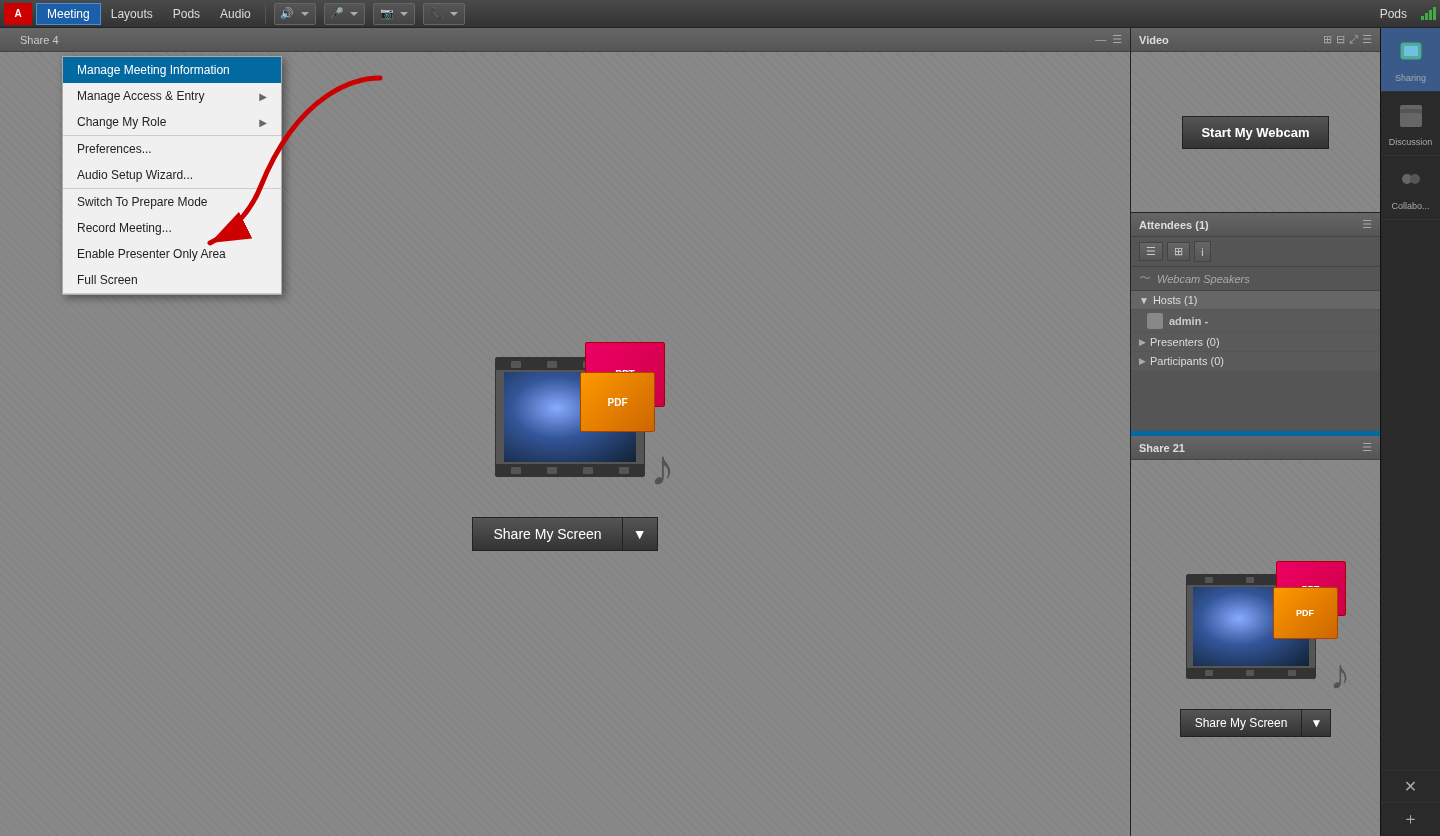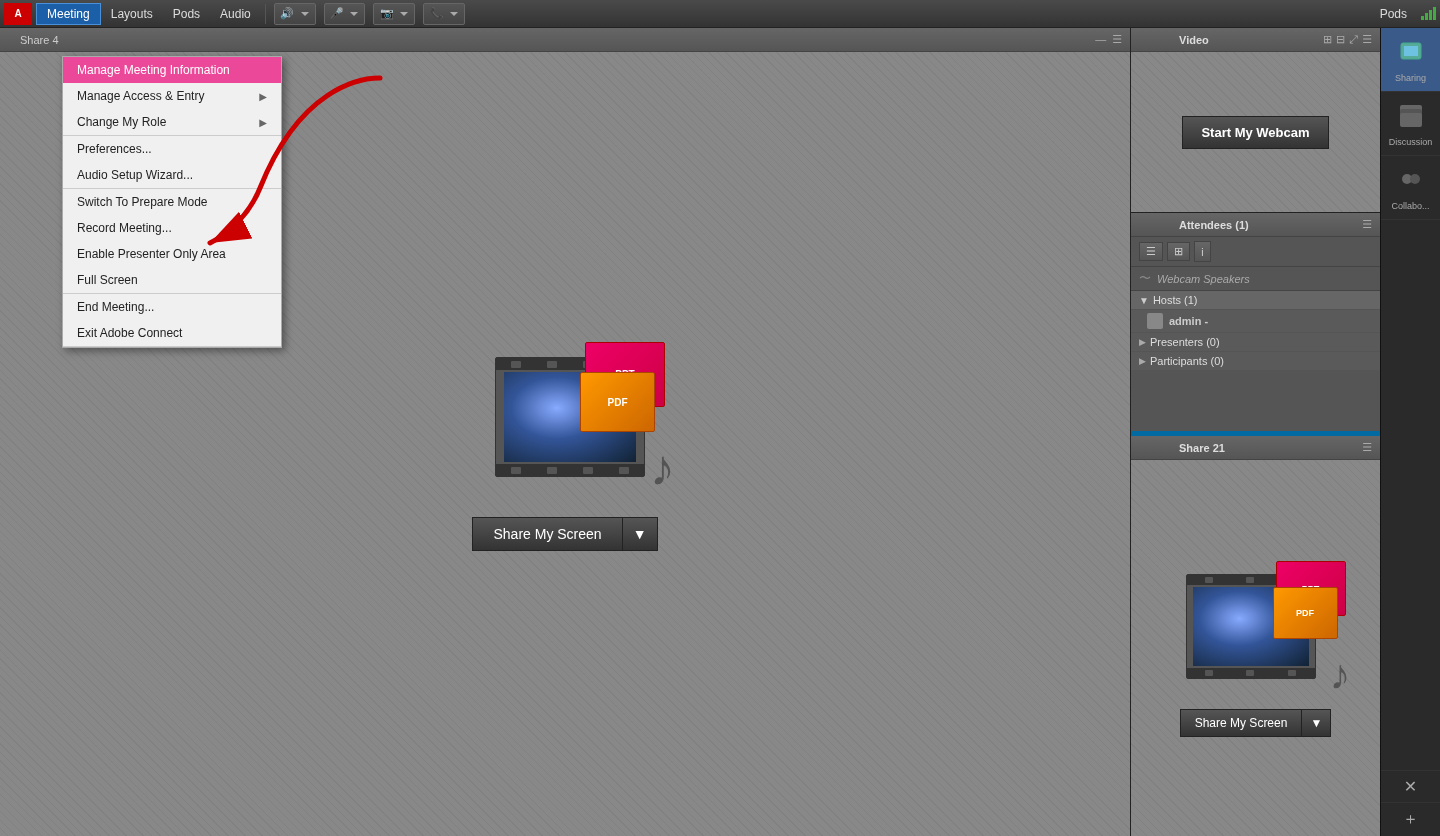--- a/index.html
+++ b/index.html
@@ -101,21 +101,21 @@
 
     
     #video-pod {
       background: #555; border-bottom: 1px solid #222;
     }
     .pod-header {
       display: flex; align-items: center; height: 24px;
       background: linear-gradient(to bottom, #666, #555);
       border-bottom: 1px solid #444; padding: 0 8px;
     }
-    .pod-title { color: #ddd; font-size: 11px; font-weight: bold; flex: 1; margin-left: 40px; }
+    .pod-title { color: #ddd; font-size: 11px; font-weight: bold; flex: 1; }
     .pod-icons { display: flex; gap: 4px; }
     .pod-icon { color: #aaa; font-size: 11px; cursor: pointer; }
     .video-content {
       height: 160px; background: #888;
       background-image: repeating-linear-gradient(
         45deg, transparent, transparent 5px, rgba(0,0,0,0.05) 5px, rgba(0,0,0,0.05) 6px
       );
       display: flex; align-items: center; justify-content: center;
     }
     .webcam-btn {
@@ -204,21 +204,21 @@
     #meeting-dropdown {
       position: absolute; left: 62px; top: 28px; width: 220px;
       background: #f0f0f0; border: 1px solid #aaa;
       box-shadow: 3px 3px 8px rgba(0,0,0,0.4); z-index: 100;
     }
     .dropdown-section { border-bottom: 1px solid #ccc; }
     .dropdown-item {
       padding: 6px 14px; color: #222; font-size: 12px; cursor: pointer;
       display: flex; align-items: center; justify-content: space-between;
     }
-    .dropdown-item.highlighted { background: #ec4899; color: white; }
+    .dropdown-item.highlighted { background: #0369a1; color: white; }
     .dropdown-item .submenu-arrow { font-size: 10px; color: #666; }
 
     
     #red-arrow {
       position: absolute; top: 40px; left: 200px; z-index: 200;
       pointer-events: none;
     }
   </style>
 </head>
 <body>
@@ -352,28 +352,20 @@
           <span>Record Meeting...</span>
         </div>
         <div class="dropdown-item">
           <span>Enable Presenter Only Area</span>
         </div>
         <div class="dropdown-item">
           <span>Full Screen</span>
         </div>
       </div>
 
-      <div class="dropdown-section">
-        <div class="dropdown-item">
-          <span>End Meeting...</span>
-        </div>
-        <div class="dropdown-item">
-          <span>Exit Adobe Connect</span>
-        </div>
-      </div>
     </div>
 
     <div id="red-arrow">
       <svg width="220" height="200" viewBox="0 0 220 200">
         <path d="M 180 10 C 160 10, 100 20, 60 120 C 50 145, 30 165, 10 175" stroke="#cc0000" stroke-width="5" fill="none" stroke-linecap="round" marker-end="url(#arrowhead)"></path>
         <defs>
           <marker id="arrowhead" markerWidth="8" markerHeight="6" refX="8" refY="3" orient="auto">
             <polygon points="0 0, 8 3, 0 6" fill="#cc0000"></polygon>
           </marker>
         </defs>

